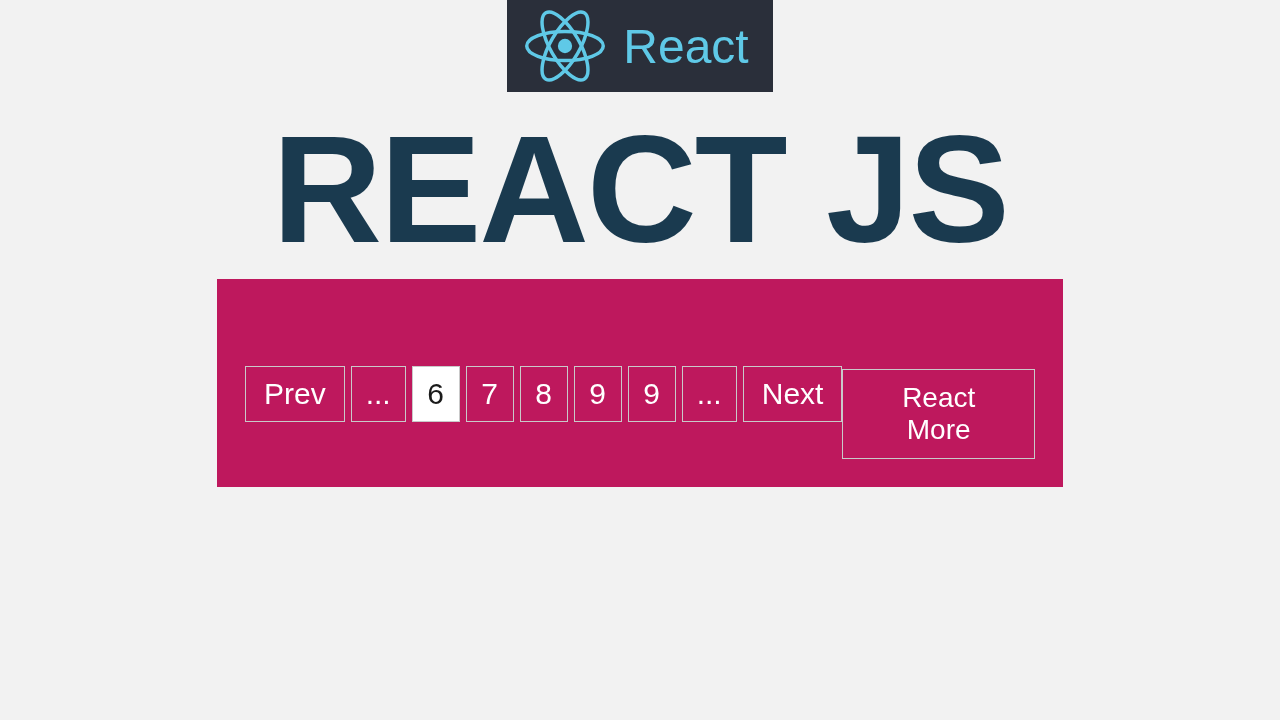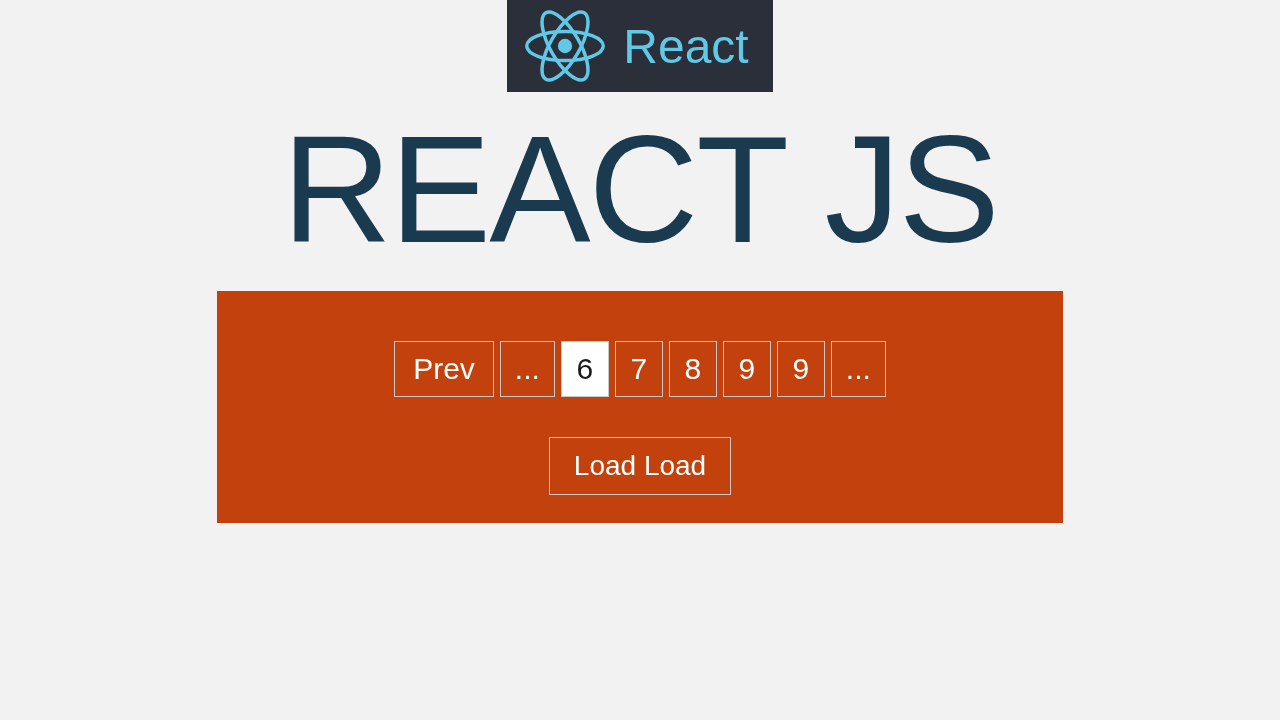--- a/index.html
+++ b/index.html
@@ -25,35 +25,35 @@
     display: block;
   }
   .logo-text {
     color: #5fc9e7;
     font-size: 48px;
     font-weight: 400;
   }
   .title {
     color: #1a3a4f;
     font-size: 152px;
-    font-weight: 400;
+    font-weight: 700;
     font-family: "Arial Narrow", Arial, sans-serif;
     font-stretch: condensed;
     letter-spacing: -2px;
     text-align: left;
     line-height: 0.97;
     margin-top: 24px;
   }
   .pagination-panel {
-    background: #c2410c;
-    margin-top: 28px;
+    background: #be185d;
+    margin-top: 16px;
     width: 846px;
     padding: 50px 28px 28px 28px;
     display: flex;
-    flex-direction: column;
+    flex-direction: row;
     align-items: center;
   }
   .pagination {
     display: flex;
     gap: 6px;
     align-items: stretch;
   }
   .page-btn, .page-num, .page-ellipsis {
     border: 1px solid #c9c9c9;
     color: #ffffff;
@@ -107,15 +107,16 @@
 <div class="pagination-panel">
   <div class="pagination">
     <button class="page-btn">Prev</button>
     <span class="page-ellipsis">...</span>
     <button class="page-num active">6</button>
     <button class="page-num">7</button>
     <button class="page-num">8</button>
     <button class="page-num">9</button>
     <button class="page-num">9</button>
     <span class="page-ellipsis">...</span>
+    <button class="page-btn">Next</button>
   </div>
-  <button class="load-more">Load Load</button>
+  <button class="load-more">React More</button>
 </div>
 
 </body></html>

